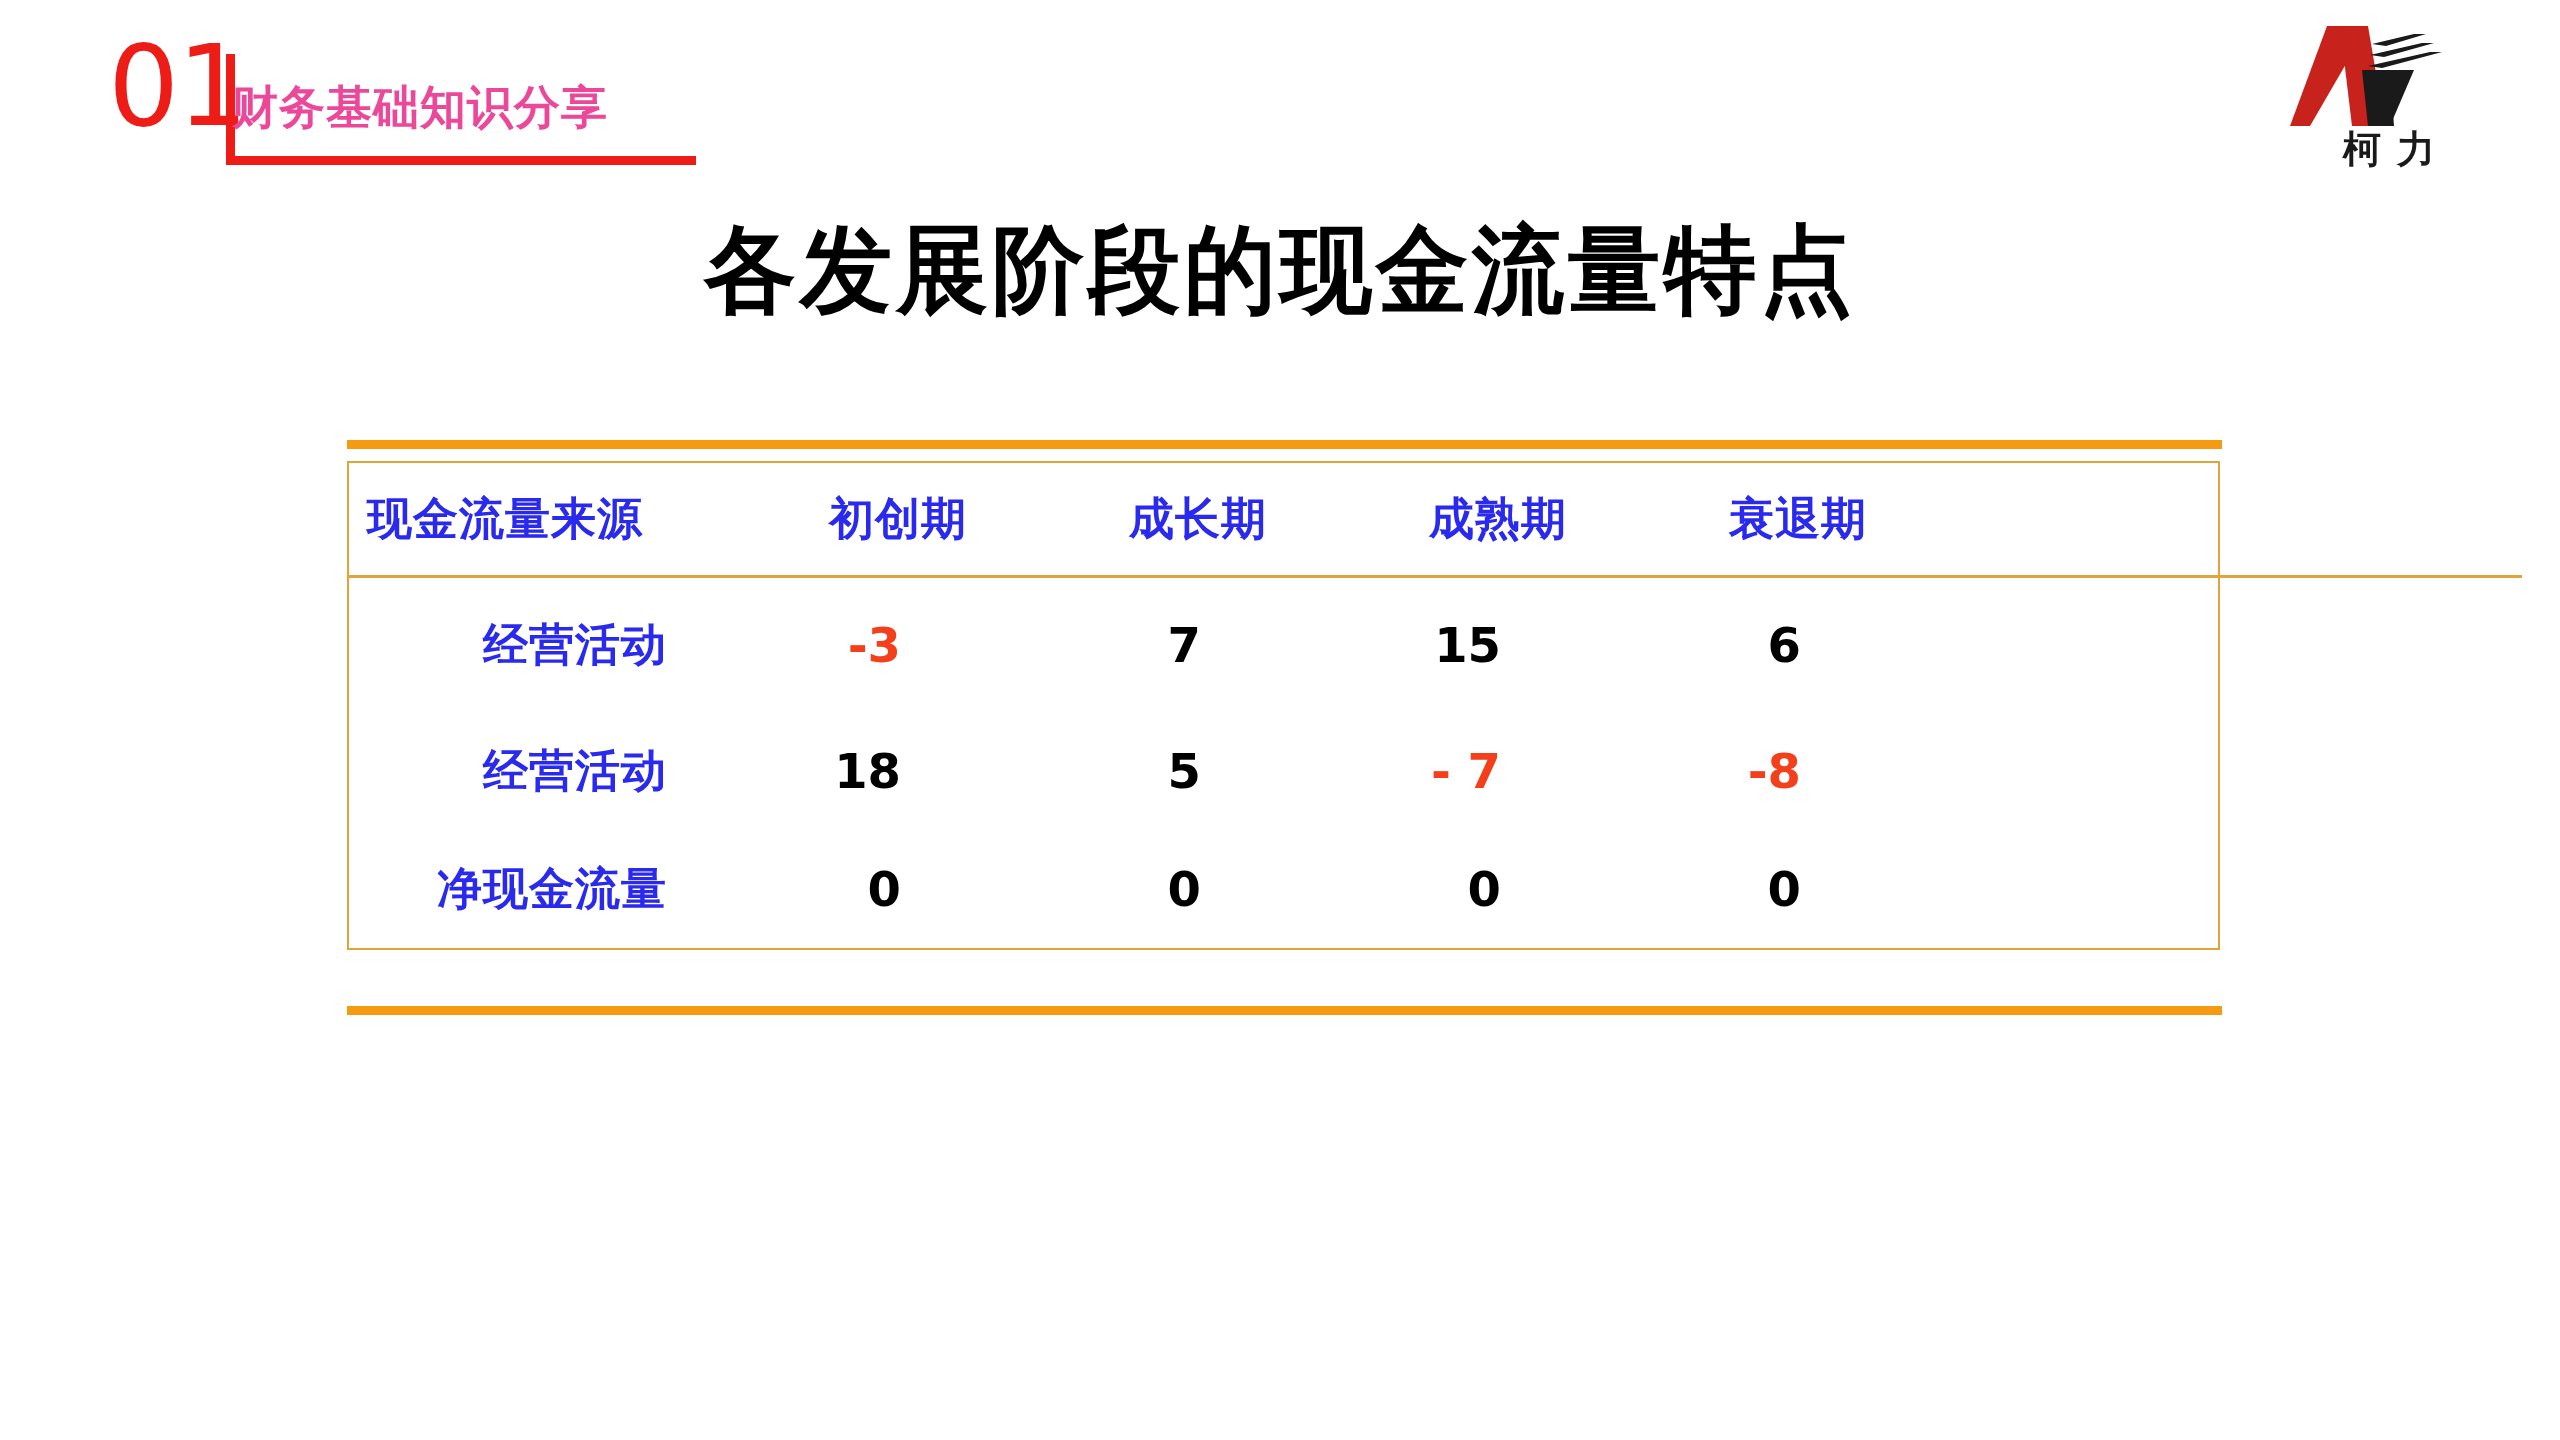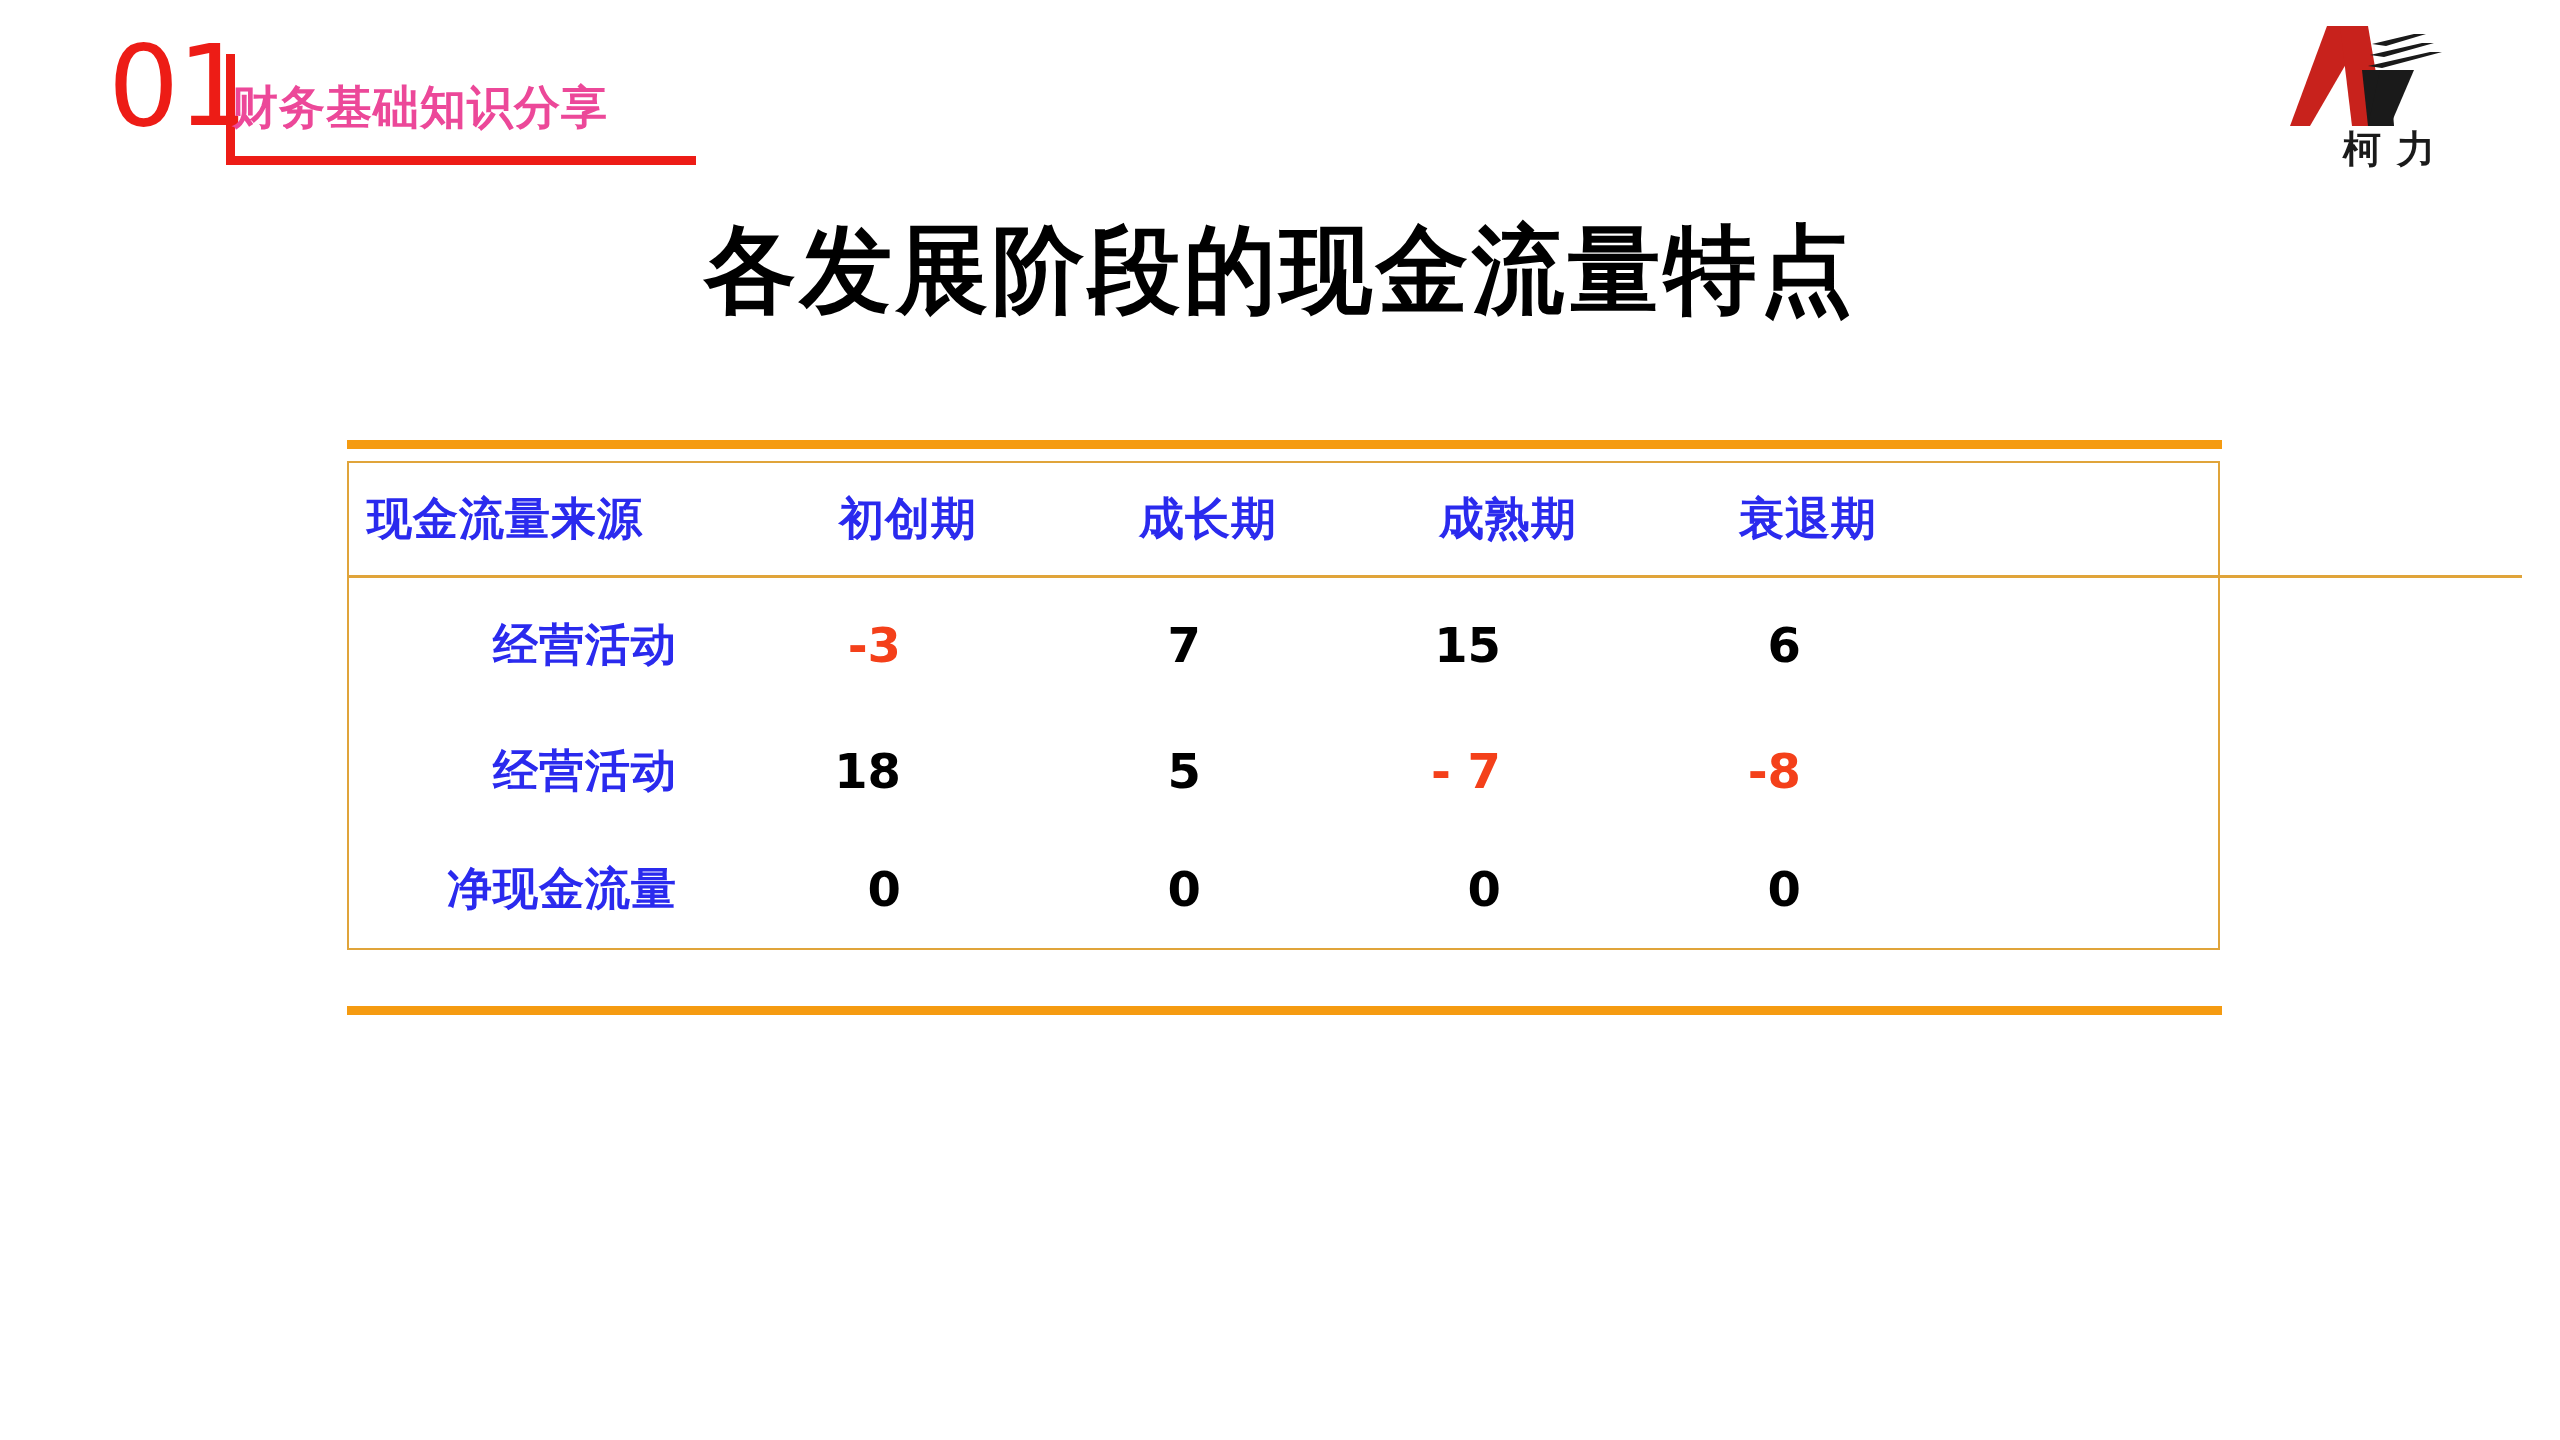--- a/index.html
+++ b/index.html
@@ -127,21 +127,21 @@
     box-sizing: border-box;
     background: #ffffff;
   }
   table.cashflow {
     width: 100%;
     border-collapse: collapse;
     table-layout: fixed;
   }
   table.cashflow th,
   table.cashflow td {
-    padding: 2px;
+    padding: 12px;
     vertical-align: middle;
   }
   .col-label  { width: 330px; }
   .col-period { width: 300px; }
   .col-filler { width: 643px; }
 
   thead tr.header-row {
     height: 113px;
   }
   thead th {

